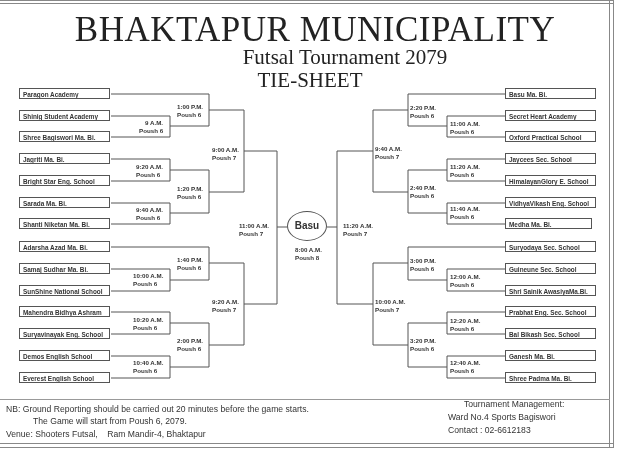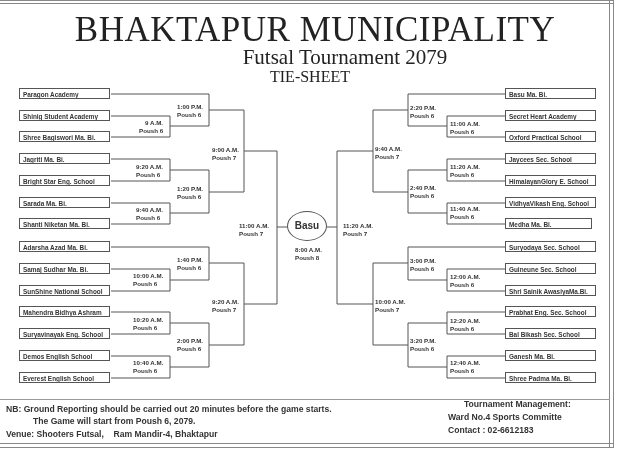--- a/index.html
+++ b/index.html
@@ -4,26 +4,26 @@
 <style>
   html, body { margin:0; padding:0; background:#ffffff; }
   body { width:618px; height:450px; position:relative; overflow:hidden; font-family:"Liberation Sans", sans-serif; color:#333; }
   .frame-top { position:absolute; left:0; top:0; width:614px; height:1px; border-top:1px solid #888; border-bottom:1px solid #888; height:2px; }
   .frame-right { position:absolute; left:609px; top:0; width:3px; height:448px; border-left:1px solid #888; border-right:1px solid #888; }
   .frame-bottom { position:absolute; left:0; top:443px; width:614px; height:3px; border-top:1px solid #888; border-bottom:1px solid #888; }
   .footer-sep { position:absolute; left:0; top:399px; width:610px; height:0; border-top:1px solid #999; }
   .title { position:absolute; left:0; width:610px; text-align:center; font-family:"Liberation Serif", serif; color:#222; white-space:nowrap; }
   .t1 { top:10px; font-size:35px; letter-spacing:0.5px; left:10px; }
   .t2 { top:45px; font-size:21px; left:40px; }
-  .t3 { top:68px; font-size:16px; left:5px; }
+  .t3 { top:68px; font-size:21px; left:5px; }
   .team { position:absolute; width:91px; height:11px; border:1px solid #555; background:#fff; font-size:6.4px; line-height:11px; padding-left:3px; box-sizing:border-box; white-space:nowrap; overflow:hidden; color:#333; font-weight:bold; }
   .lbl { position:absolute; font-size:6.2px; line-height:8px; color:#333; white-space:nowrap; font-weight:bold; }
   svg.lines { position:absolute; left:0; top:0; }
   .final { position:absolute; left:287px; top:211px; width:40px; height:30px; border:1.3px solid #555; border-radius:50%; box-sizing:border-box; text-align:center; line-height:28px; font-size:10px; font-weight:bold; color:#333; background:#fff; }
-  .foot { position:absolute; font-size:8.6px; color:#333; white-space:nowrap; font-weight:bold; }
+  .foot { position:absolute; font-size:8.6px; color:#333; white-space:nowrap; font-weight:normal; }
 </style>
 </head>
 <body>
 
 <div class="frame-top"></div>
 <div class="frame-right"></div>
 <div class="frame-bottom"></div>
 <div class="footer-sep"></div>
 
 <div class="title t1">BHAKTAPUR MUNICIPALITY</div>
@@ -244,14 +244,14 @@
 <div class="final">Basu</div>
 <div class="lbl" style="left:295px;top:246px">
     <div>8:00 A.M.</div>
     <div>Poush 8</div>
   </div>
 
 <div class="foot" style="left:6px;top:404px">NB: Ground Reporting should be carried out 20 minutes before the game starts.</div>
 <div class="foot" style="left:33px;top:416px">The Game will start from Poush 6, 2079.</div>
 <div class="foot" style="left:6px;top:429px;white-space:pre">Venue: Shooters Futsal,    Ram Mandir-4, Bhaktapur</div>
 <div class="foot" style="left:464px;top:399px">Tournament Management:</div>
-<div class="foot" style="left:448px;top:412px">Ward No.4 Sports Committe</div>
+<div class="foot" style="left:448px;top:412px">Ward No.4 Sports Bagiswori</div>
 <div class="foot" style="left:448px;top:425px">Contact : 02-6612183</div>
 
 </body></html>

